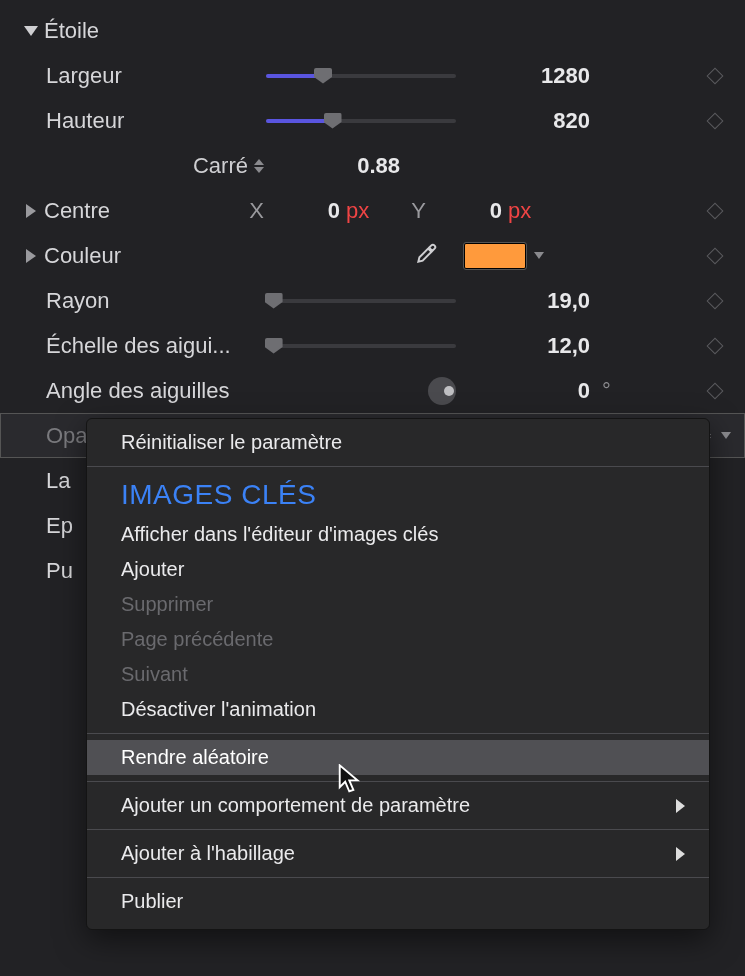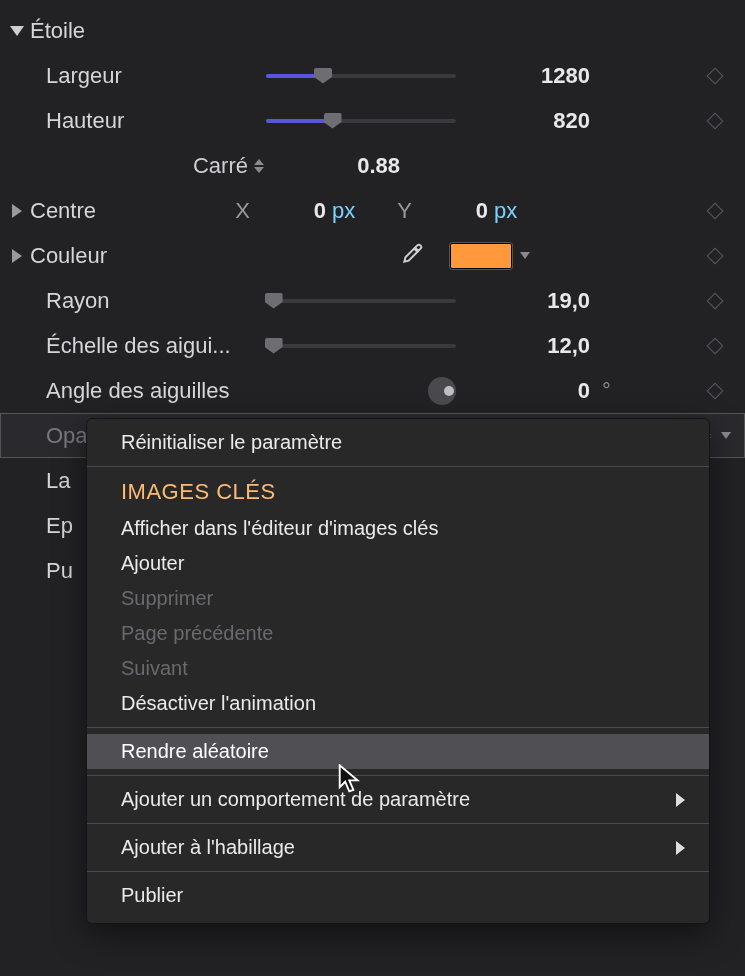--- a/index.html
+++ b/index.html
@@ -12,21 +12,21 @@
     overflow: hidden;
     position: relative;
   }
 
   .panel { padding-top: 8px; }
 
   .row {
     display: flex;
     align-items: center;
     height: 45px;
-    padding-left: 4px;
+    padding-left: 18px;
     position: relative;
   }
 
   .arrow-col {
     width: 26px;
     display: flex;
     align-items: center;
     justify-content: center;
     flex: 0 0 26px;
   }
@@ -188,21 +188,21 @@
   }
   .menu .mi {
     padding: 6px 24px 6px 34px;
     color: #eaeaec;
     font-size: 20px;
     display: flex;
     align-items: center;
     justify-content: space-between;
   }
   .menu .mi.disabled { color: #6a6a6e; }
-  .menu .mi.section { color: #fdba74; font-size: 22px; letter-spacing: 0.5px; }
+  .menu .mi.section { color: #3b82f6; font-size: 28px; letter-spacing: 0.5px; }
   .menu .sep {
     height: 1px;
     background: #4a4a4e;
     margin: 6px 0;
   }
   .menu .mi.sel {
     background: #505054;
     color: #fff;
   }
   .menu .sub-ar {
@@ -217,21 +217,21 @@
     position: absolute;
     left: 338px;
     top: 764px;
     z-index: 20;
     pointer-events: none;
   }
 
   .eyedrop svg, .swatch, .dial { flex-shrink: 0; }
   .xy-lbl { color: #9a9a9e; width: 30px; text-align: right; }
   .xy-val { color: #e8e8ea; font-weight: 600; width: 76px; text-align: right; }
-  .xy-unit { color: #7dd3fc; width: 40px; padding-left: 6px; }
+  .xy-unit { color: #ef4444; width: 40px; padding-left: 6px; }
 
 </style>
 </head>
 <body>
 
 <div class="panel">
 
   <div class="row">
     <div class="arrow-col">
         <span class="tri down"></span>

